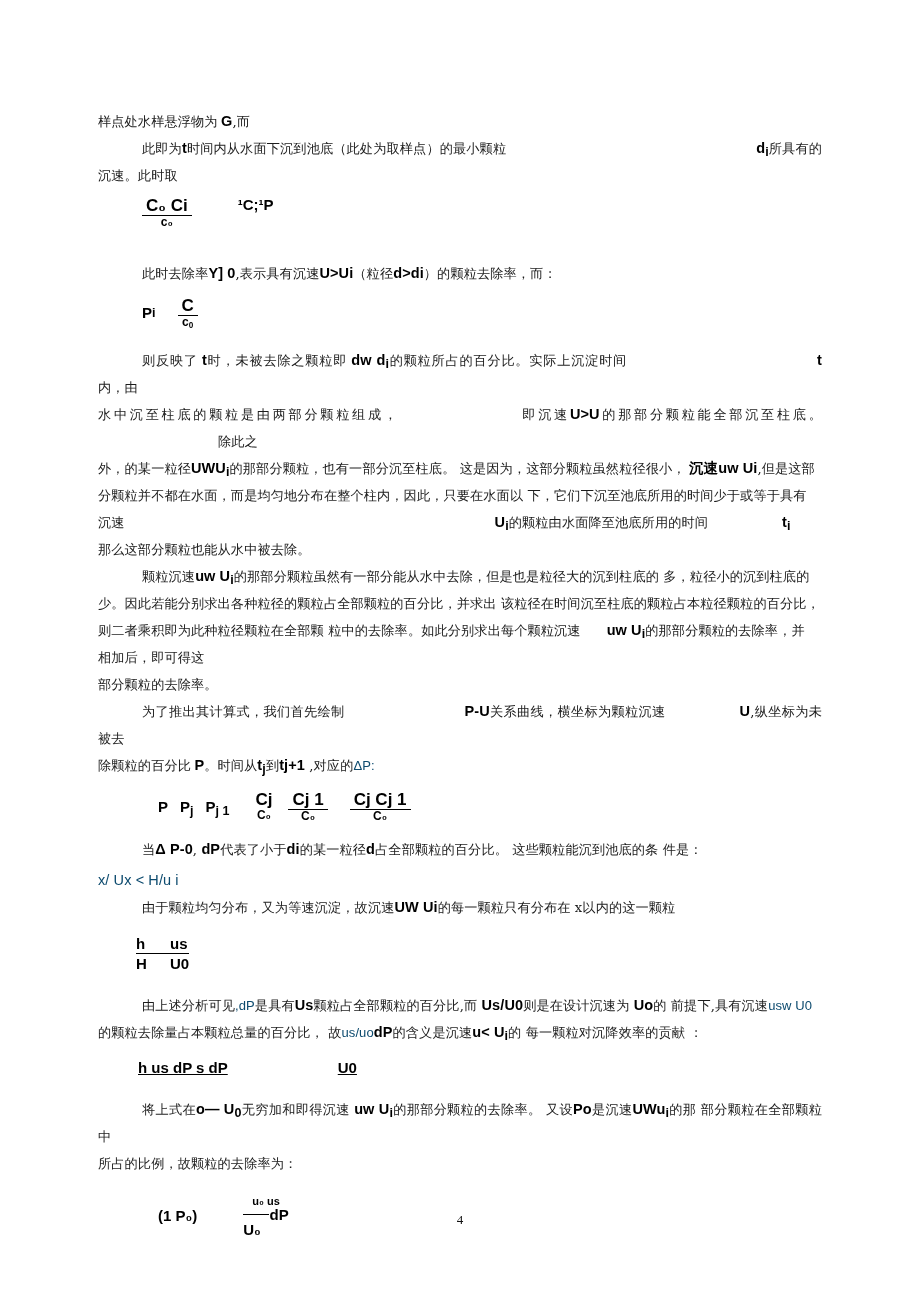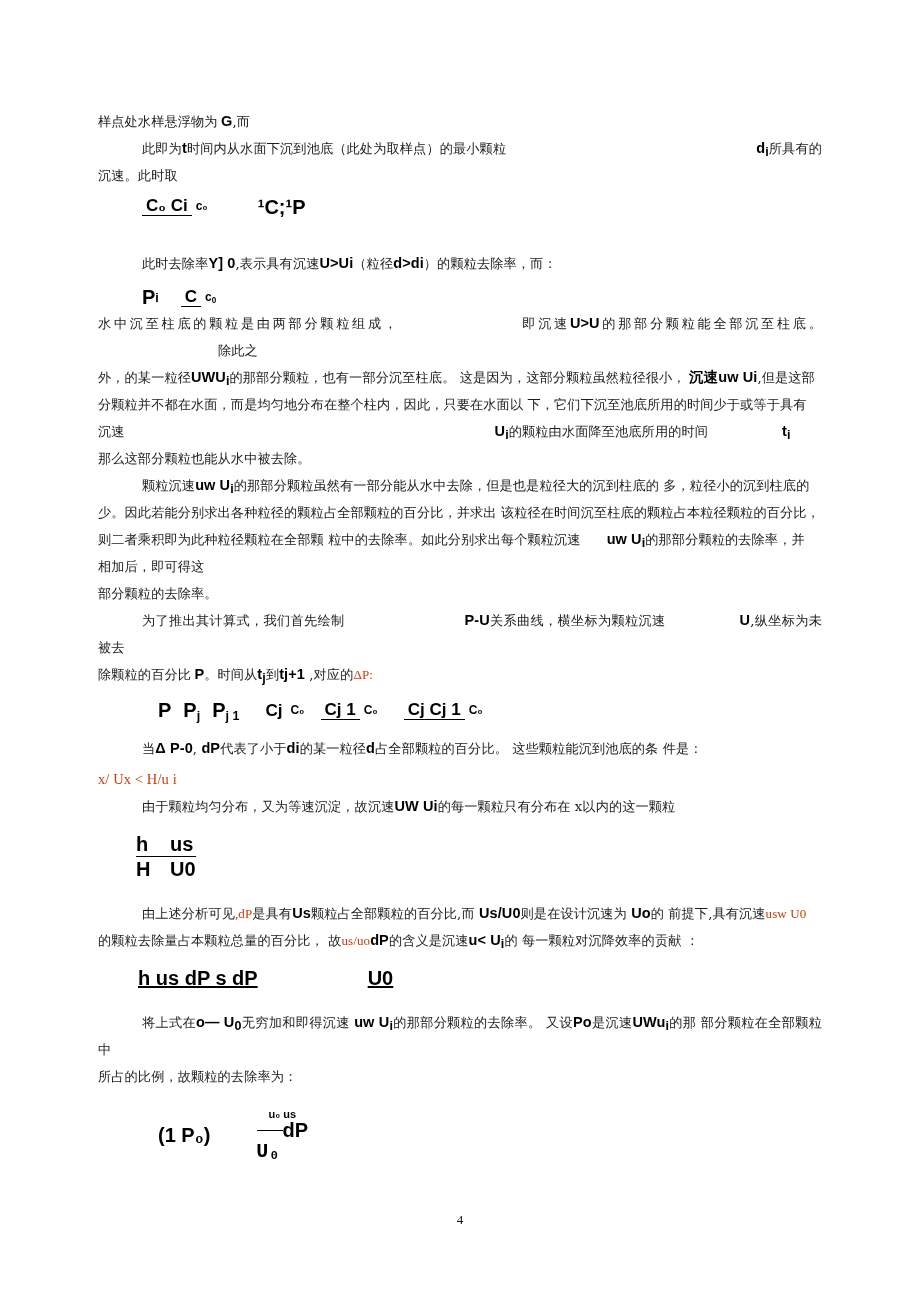--- a/index.html
+++ b/index.html
@@ -46,23 +46,23 @@
     font-weight: 600;
     color: #000;
   }
   .lat-sm {
     font-family: "Liberation Sans", "DejaVu Sans", sans-serif;
     font-size: 12.5px;
     font-weight: 600;
     color: #000;
   }
   .lat-n {
-    font-family: Liberation Serif, serif;
+    font-family: Liberation Sans, sans-serif;
     font-size: 13px;
-    color: #c2410c;
+    color: #0c4a6e;
   }
   sub {
     font-size: 0.68em;
     vertical-align: -0.22em;
     line-height: 0;
   }
   .gap-s { display: inline-block; width: 26px; }
   .gap-m { display: inline-block; width: 74px; }
   .gap-l { display: inline-block; width: 120px; }
   .gap-xl { display: inline-block; width: 190px; }
@@ -74,30 +74,31 @@
     font-family: "Liberation Sans", "DejaVu Sans", sans-serif;
     color: #000;
     margin: 0;
   }
   .frow {
     display: flex;
     align-items: flex-start;
   }
   .fitem {
     display: inline-flex;
+    flex-direction: column;
     align-items: center;
     font-size: 17px;
     font-weight: 600;
     line-height: 1.05;
   }
   .fitem .num { padding: 0 4px; }
   .fitem .den { padding: 0 4px; font-size: 12px; }
   .fitem.bar .num { border-bottom: 1.4px solid #000; }
   .ftext {
-    font-size: 20px;
+    font-size: 15px;
     font-weight: 600;
     line-height: 1.05;
     align-self: flex-start;
   }
   .fgap { width: 22px; }
   .fgap-s { width: 12px; }
   .fgap-l { width: 46px; }
 
   .page-number {
     position: absolute;
@@ -138,20 +139,21 @@
         <span class="ftext" style="align-self:center;">P</span>
           <sub class="lat-sm">i</sub>
         <span class="fgap"></span>
         <span class="fitem bar">
           <span class="num">C</span>
           <span class="den"><span>c</span><sub>0</sub></span>
         </span>
       </div>
     </div>
 
+    <p class="p indent" style="margin-top:18px;"><span class="cn">则反映了</span>&nbsp;<span class="lat">t</span><span class="cn">时，未被去除之颗粒即</span>&nbsp;<span class="lat">dw d</span><sub class="lat-sm">i</sub><span class="cn">的颗粒所占的百分比。实际上沉淀时间</span><span class="gap-xl"></span><span class="lat">t</span><span class="cn">内，由</span></p>
 
     <p class="p"><span class="cn">水中沉至柱底的颗粒是由两部分颗粒组成，</span><span class="gap-l"></span><span class="cn">即沉速</span><span class="lat">U&gt;U</span><span class="cn">的那部分颗粒能全部沉至柱底。</span><span class="gap-l"></span><span class="cn">除此之</span></p>
 
     <p class="p"><span class="cn">外，的某一粒径</span><span class="lat">UWU</span><sub class="lat-sm">i</sub><span class="cn">的那部分颗粒，也有一部分沉至柱底。 这是因为，这部分颗粒虽然粒径很小，</span>&nbsp;<span class="lat">沉速uw Ui</span><span class="cn">,但是这部</span></p>
 
     <p class="p"><span class="cn">分颗粒并不都在水面，而是均匀地分布在整个柱内，因此，只要在水面以 下，它们下沉至池底所用的时间少于或等于具有</span></p>
 
     <p class="p"><span class="cn">沉速</span><span class="gap-xxl"></span><span class="gap-l"></span><span class="lat">U</span><sub class="lat-sm">i</sub><span class="cn">的颗粒由水面降至池底所用的时间</span><span class="gap-m"></span><span class="lat">t</span><sub class="lat-sm">i</sub></p>
 
     <p class="p"><span class="cn">那么这部分颗粒也能从水中被去除。</span></p>
@@ -233,21 +235,21 @@
     <div class="formula" style="margin:18px 0 4px 60px;">
       <div class="frow" style="align-items:center;">
         <span class="ftext" style="align-self:center;">(1  P₀)</span>
         <span class="fgap-l"></span>
         <span style="display:inline-flex;flex-direction:column;align-items:center;">
           <span class="lat-sm" style="font-size:11px;">u₀ us</span>
           <span style="display:flex;align-items:center;">
               <span style="display:inline-block;width:26px;border-top:1.6px solid #000;"></span>
               <span class="ftext">dP</span>
             </span>
-          <span class="ftext" style="margin-right:28px;font-family:Liberation Mono, monospace;">U₀</span>
+          <span class="ftext" style="margin-right:28px;">U₀</span>
         </span>
       </div>
     </div>
 
     <p class="p indent" style="margin-top:16px;"></p>
 
   </div>
 
   <div class="page-number">4</div>
 </div>

